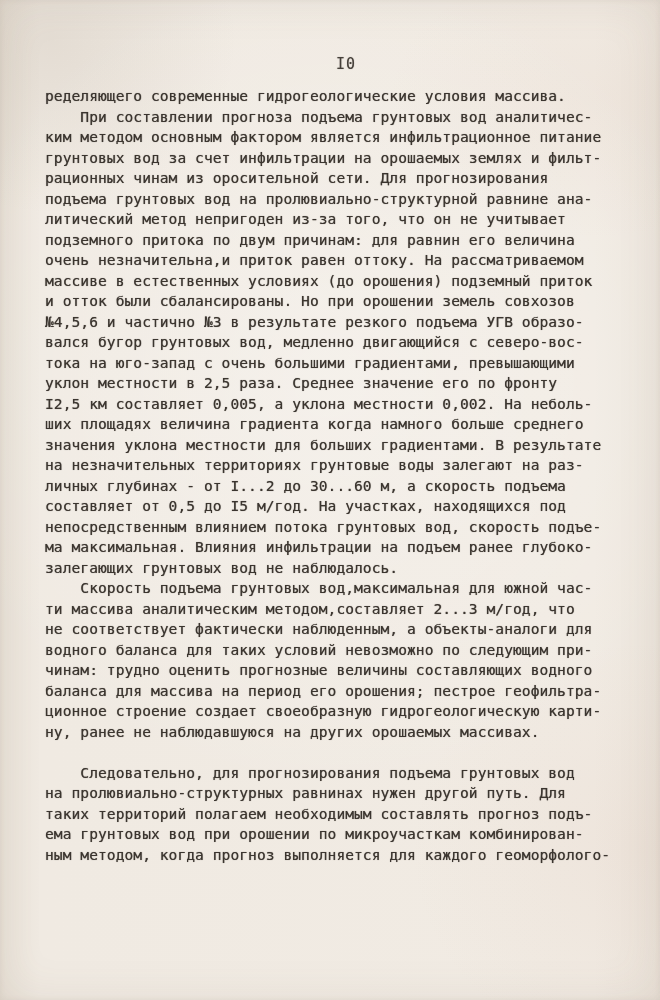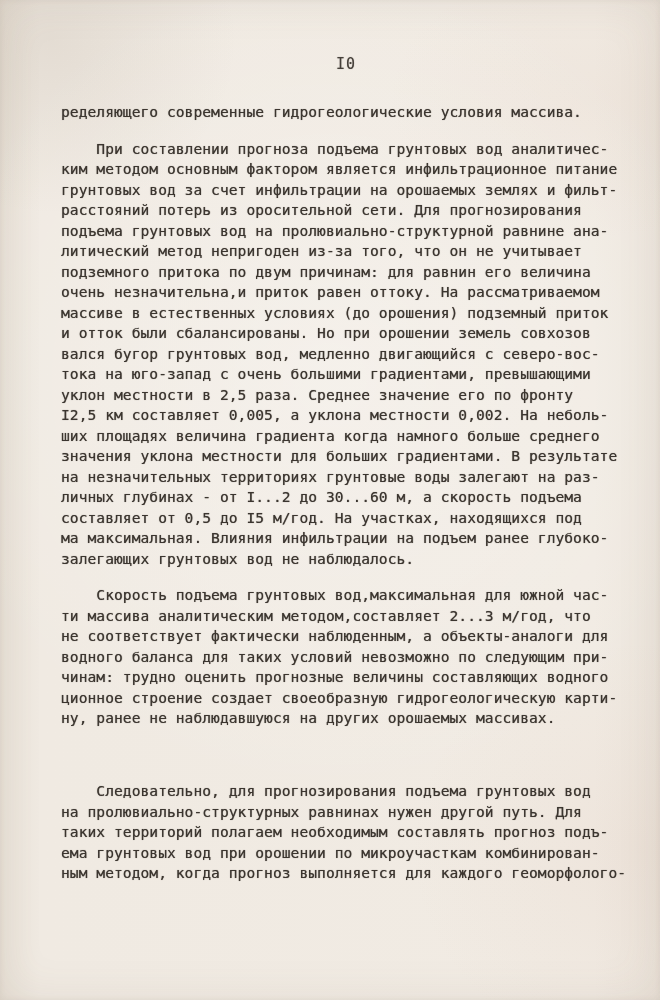--- a/index.html
+++ b/index.html
@@ -37,21 +37,21 @@
     text-shadow: 0 0 0.9px rgba(60, 52, 45, 0.55);
     padding-left: 16px;
   }
   .text-block {
     position: absolute;
     left: 45px;
     top: 86px;
     width: 575px;
   }
   .paragraph {
-    margin: 16px;
+    margin: 0;
     padding: 0;
   }
   .line {
     white-space: pre;
     font-size: 14.5px;
     line-height: 20.5px;
     min-height: 20.5px;
     letter-spacing: 0.1px;
     color: #3b352f;
     text-shadow:
@@ -65,45 +65,48 @@
 <div class="paper">
   <div class="page-number">I0</div>
   <div class="text-block">
       <div class="paragraph">
         <div class="line">ределяющего современные гидрогеологические условия массива.</div>
       </div>
       <div class="paragraph">
         <div class="line">    При составлении прогноза подъема грунтовых вод аналитичес-</div>
         <div class="line">ким методом основным фактором является инфильтрационное питание</div>
         <div class="line">грунтовых вод за счет инфильтрации на орошаемых землях и фильт-</div>
-        <div class="line">расстояний потерь из оросительной сети. Для прогнозирования</div>
+        <div class="line">рационных чинам из оросительной сети. Для прогнозирования</div>
         <div class="line">подъема грунтовых вод на пролювиально-структурной равнине ана-</div>
         <div class="line">литический метод непригоден из-за того, что он не учитывает</div>
         <div class="line">подземного притока по двум причинам: для равнин его величина</div>
         <div class="line">очень незначительна,и приток равен оттоку. На рассматриваемом</div>
         <div class="line">массиве в естественных условиях (до орошения) подземный приток</div>
         <div class="line">и отток были сбалансированы. Но при орошении земель совхозов</div>
+        <div class="line">№4,5,6 и частично №3 в результате резкого подъема УГВ образо-</div>
         <div class="line">вался бугор грунтовых вод, медленно двигающийся с северо-вос-</div>
         <div class="line">тока на юго-запад с очень большими градиентами, превышающими</div>
         <div class="line">уклон местности в 2,5 раза. Среднее значение его по фронту</div>
         <div class="line">I2,5 км составляет 0,005, а уклона местности 0,002. На неболь-</div>
         <div class="line">ших площадях величина градиента когда намного больше среднего</div>
         <div class="line">значения уклона местности для больших градиентами. В результате</div>
         <div class="line">на незначительных территориях грунтовые воды залегают на раз-</div>
         <div class="line">личных глубинах - от I...2 до 30...60 м, а скорость подъема</div>
         <div class="line">составляет от 0,5 до I5 м/год. На участках, находящихся под</div>
+        <div class="line">непосредственным влиянием потока грунтовых вод, скорость подъе-</div>
         <div class="line">ма максимальная. Влияния инфильтрации на подъем ранее глубоко-</div>
         <div class="line">залегающих грунтовых вод не наблюдалось.</div>
       </div>
       <div class="paragraph">
         <div class="line">    Скорость подъема грунтовых вод,максимальная для южной час-</div>
         <div class="line">ти массива аналитическим методом,составляет 2...3 м/год, что</div>
         <div class="line">не соответствует фактически наблюденным, а объекты-аналоги для</div>
         <div class="line">водного баланса для таких условий невозможно по следующим при-</div>
         <div class="line">чинам: трудно оценить прогнозные величины составляющих водного</div>
+        <div class="line">баланса для массива на период его орошения; пестрое геофильтра-</div>
         <div class="line">ционное строение создает своеобразную гидрогеологическую карти-</div>
         <div class="line">ну, ранее не наблюдавшуюся на других орошаемых массивах.</div>
       </div>
       <div class="paragraph">
         <div class="line"></div>
       </div>
       <div class="paragraph">
         <div class="line">    Следовательно, для прогнозирования подъема грунтовых вод</div>
         <div class="line">на пролювиально-структурных равнинах нужен другой путь. Для</div>
         <div class="line">таких территорий полагаем необходимым составлять прогноз подъ-</div>

